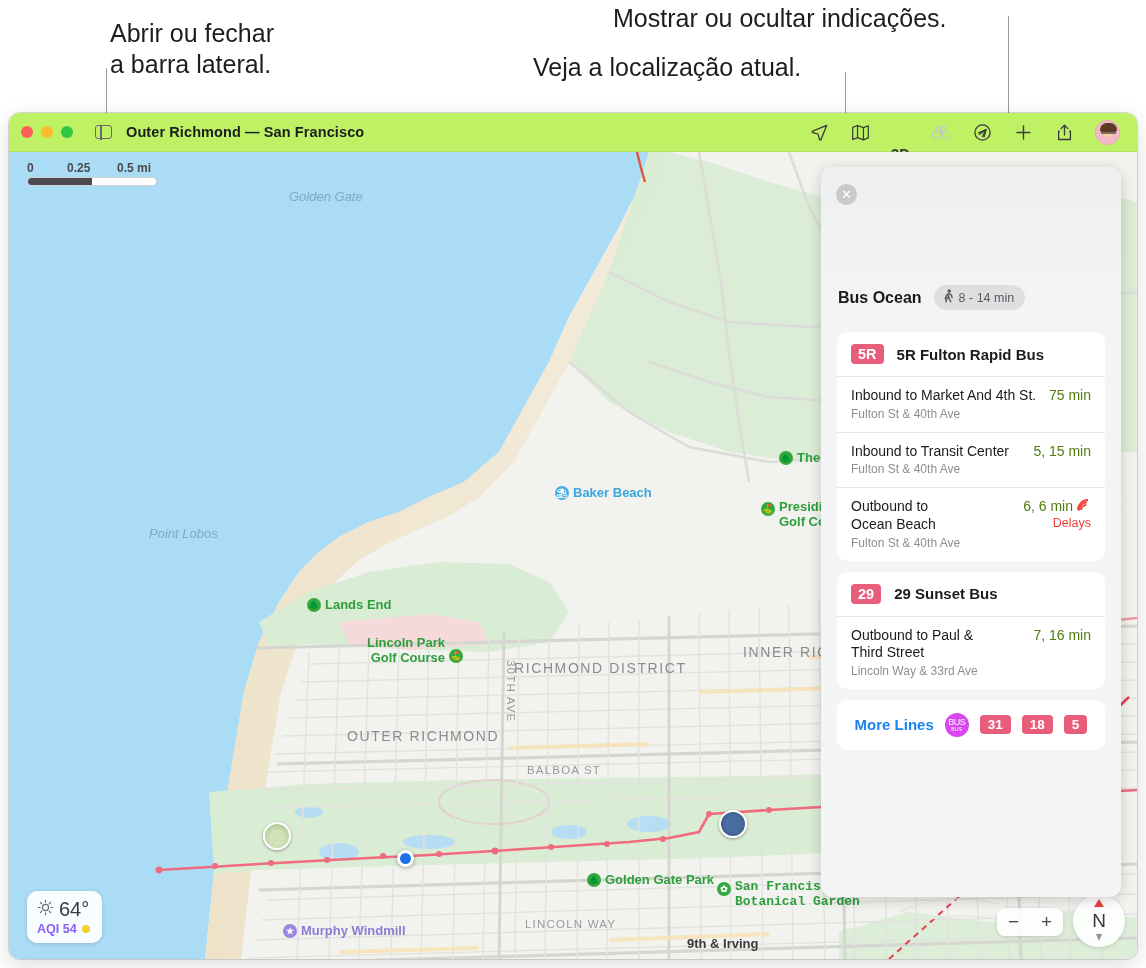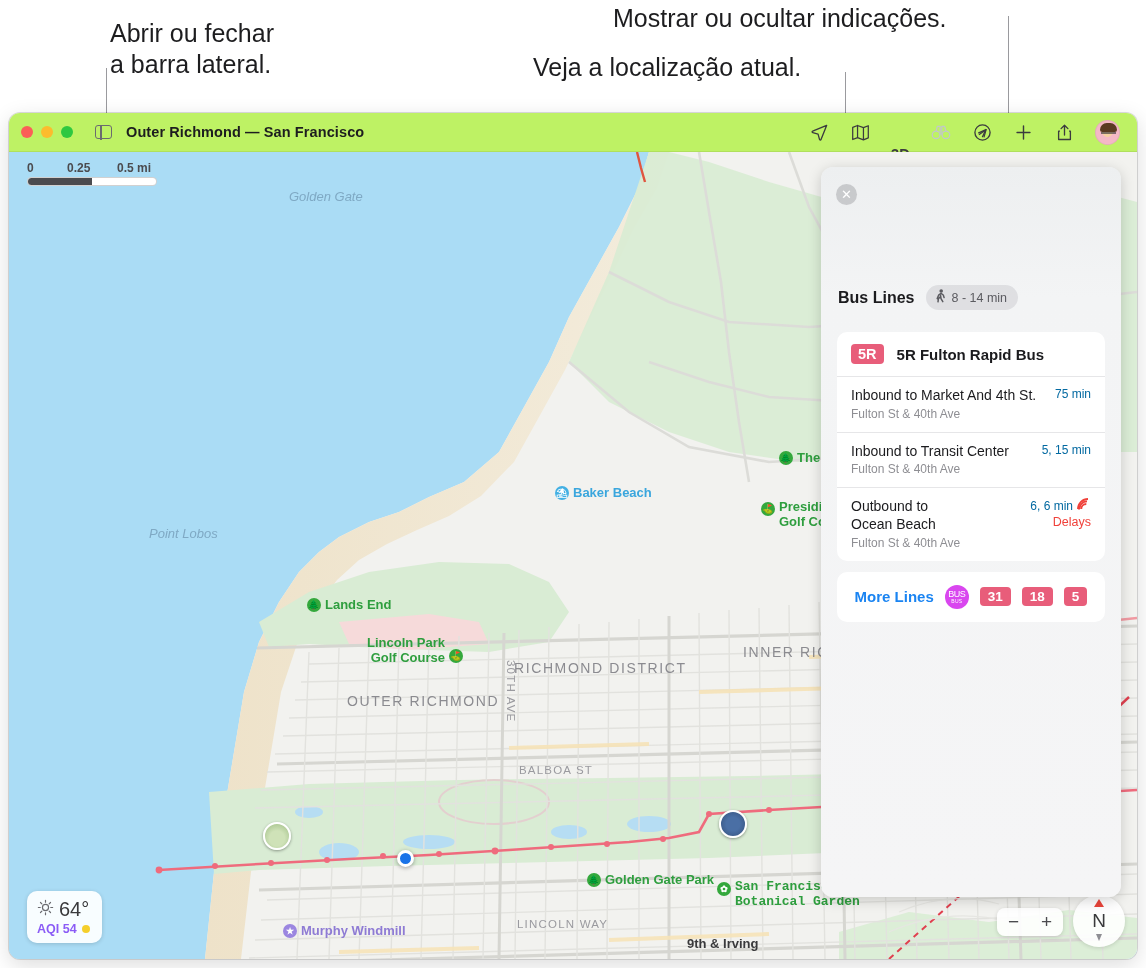--- a/index.html
+++ b/index.html
@@ -77,21 +77,21 @@
   
   .mlbl{ position:absolute; white-space:nowrap; pointer-events:none; }
   .water-lbl{ color:#7fa9c4; font-style:italic; font-size:13px; text-align:center; line-height:1.15; }
   .poi-green{ color:#2e9e3e; font-size:13px; font-weight:bold; display:flex; align-items:center; gap:4px; }
   .poi-blue{ color:#3aa6dd; font-size:13px; font-weight:bold; display:flex; align-items:center; gap:4px; }
   .poi-purple{ color:#8e7bd4; font-size:13px; font-weight:bold; display:flex; align-items:center; gap:4px; }
   .pin{ width:14px; height:14px; border-radius:50%; display:flex; align-items:center; justify-content:center;
         color:#fff; font-size:9px; flex:none; }
   .pin-green{ background:#34a83c; } .pin-blue{ background:#43b0e3; } .pin-purple{ background:#9b86e0; }
   .hood{ color:#8b8b90; font-size:14px; letter-spacing:1.6px; text-align:center; line-height:1.25; font-weight:normal; }
-  .street{ color:#9a9a9f; font-size:11.5px; letter-spacing:1.2px; }
+  .street{ color:#9a9a9f; font-size:11.5px; letter-spacing:1.2px;margin-left:8px; }
   .street-v{ color:#9a9a9f; font-size:11.5px; letter-spacing:1.2px; writing-mode:vertical-rl; }
   .stop-lbl{ color:#3a3a3c; font-size:13px; font-weight:bold; }
   .photo-marker{
     position:absolute; width:28px; height:28px; border-radius:50%;
     border:2.5px solid #fff; box-shadow:0 1px 3px rgba(0,0,0,.38);
     background-size:cover;
   }
   #user-dot{
     position:absolute; width:17px; height:17px; border-radius:50%;
     background:#1a73e8; border:3px solid #fff; box-shadow:0 1px 4px rgba(0,0,0,.35);
@@ -171,21 +171,21 @@
   .route-badge{
     background:#e85d7a; color:#fff; font-size:14.5px; font-weight:bold;
     border-radius:4px; padding:2px 7px; min-width:30px; text-align:center;
   }
   .line-name{ font-size:15px; font-weight:bold; color:#1b1b1e; }
   .dep-row{ display:flex; padding:10px 14px 11px; border-top:1px solid #e6e6e8; gap:8px; }
   .dep-left{ flex:1; min-width:0; }
   .dep-dest{ font-size:14px; color:#1b1b1e; line-height:1.26; }
   .dep-stop{ font-size:12px; color:#8e8e93; margin-top:2px; }
   .dep-right{ text-align:right; flex:none; }
-  .dep-time{ font-size:12px; color:#0369a1; white-space:nowrap; display:flex; align-items:center; gap:4px; justify-content:flex-end; }
+  .dep-time{ font-size:14px; color:#4d7c0f; white-space:nowrap; display:flex; align-items:center; gap:4px; justify-content:flex-end; }
   .dep-delay{ font-size:12.5px; color:#f0413a; margin-top:2px; }
   .live-ico{ color:#f0413a; font-size:12px; }
 
   #more-card{ background:#fff; border-radius:10px; padding:13px 14px; display:flex; align-items:center; gap:11px;justify-content:center; }
   #more-label{ font-size:15px; font-weight:bold; color:#1a84f2; }
   .mini-badge{ background:#e85d7a; color:#fff; font-size:13.5px; font-weight:bold; border-radius:4px;
                padding:2px 8px; }
   #bus-circle{
     width:24px; height:24px; border-radius:50%; background:#d946ef;
     display:flex; flex-direction:column; align-items:center; justify-content:center;
@@ -456,21 +456,21 @@
     <div class="mlbl poi-green" style="left:358px; top:484px; flex-direction:row-reverse; text-align:right;">
       <span class="pin pin-green" style="margin-top:10px;">⛳</span>
       <span style="white-space:pre-line; line-height:1.15;">Lincoln Park
 Golf Course</span>
     </div>
 
     <div class="mlbl hood" style="left:505px; top:508px;">RICHMOND
 DISTRICT</div>
     <div class="mlbl hood" style="left:734px; top:492px;">INNER
 RICHMOND</div>
-    <div class="mlbl hood" style="left:338px; top:541px;">OUTER
+    <div class="mlbl hood" style="left:338px; top:576px;">OUTER
 RICHMOND</div>
     <div class="mlbl street" style="left:510px; top:612px;">BALBOA ST</div>
     <div class="mlbl street-v" style="left:496px; top:508px;">30TH AVE</div>
 
     <div class="mlbl poi-green" style="left:578px; top:720px;">
       <span class="pin pin-green">🌲</span>
       <span>Golden Gate Park</span>
     </div>
 
     <div class="mlbl poi-green" style="left:708px; top:728px; align-items:flex-start;">
@@ -518,21 +518,21 @@
 
     <div id="compass">
       <div class="needle-n"></div>
       <div class="needle-s"></div>
       <span>N</span>
     </div>
 
     <div id="transit-panel">
       <div id="panel-close">✕</div>
       <div id="panel-sub">
-        <span id="panel-sub-label">Bus Lines</span>
+        <span id="panel-sub-label">Bus Ocean</span>
         <span id="walk-badge">
           <span>
             <svg width="11" height="14" viewBox="0 0 11 14">
                 <circle cx="6.2" cy="2" r="1.8" fill="#5b5b60"></circle>
                 <path d="M6 4.4 3.6 6.2 2.2 9.6M6 4.4l2.3 1.6.8 2.6M5.6 6.6l.4 3 1.8 3M5.6 7.4 3.4 9.8l-.4 3" stroke="#5b5b60" stroke-width="1.5" fill="none" stroke-linecap="round" stroke-linejoin="round"></path>
               </svg>
           </span>
           <span>8 - 14 min</span>
         </span>
       </div>
@@ -584,20 +584,37 @@
                       <path d="M4.3 11 A5 5 0 0 1 9.3 6" stroke="#f0413a" stroke-width="1.8" fill="none"></path>
                       <circle cx="2" cy="10.4" r="1.2" fill="#f0413a"></circle>
                     </svg>
                 </span>
               </div>
               <div class="dep-delay">Delays</div>
             </div>
           </div>
         </div>
 
+        <div class="line-card">
+          <div class="line-head">
+            <span class="route-badge">29</span>
+            <span class="line-name">29 Sunset Bus</span>
+          </div>
+          <div class="dep-row">
+            <div class="dep-left">
+              <div class="dep-dest" style="max-width:150px;">Outbound to Paul &amp; Third Street</div>
+              <div class="dep-stop">Lincoln Way &amp; 33rd Ave</div>
+            </div>
+            <div class="dep-right">
+              <div class="dep-time">
+                  <span>7, 16 min</span>
+                </div>
+            </div>
+          </div>
+        </div>
 
         <div id="more-card">
           <span id="more-label">More Lines</span>
           <span id="bus-circle">
             <span class="b1">BUS</span>
             <span class="b2">BUS</span>
           </span>
           <span class="mini-badge">31</span>
           <span class="mini-badge">18</span>
           <span class="mini-badge">5</span>

